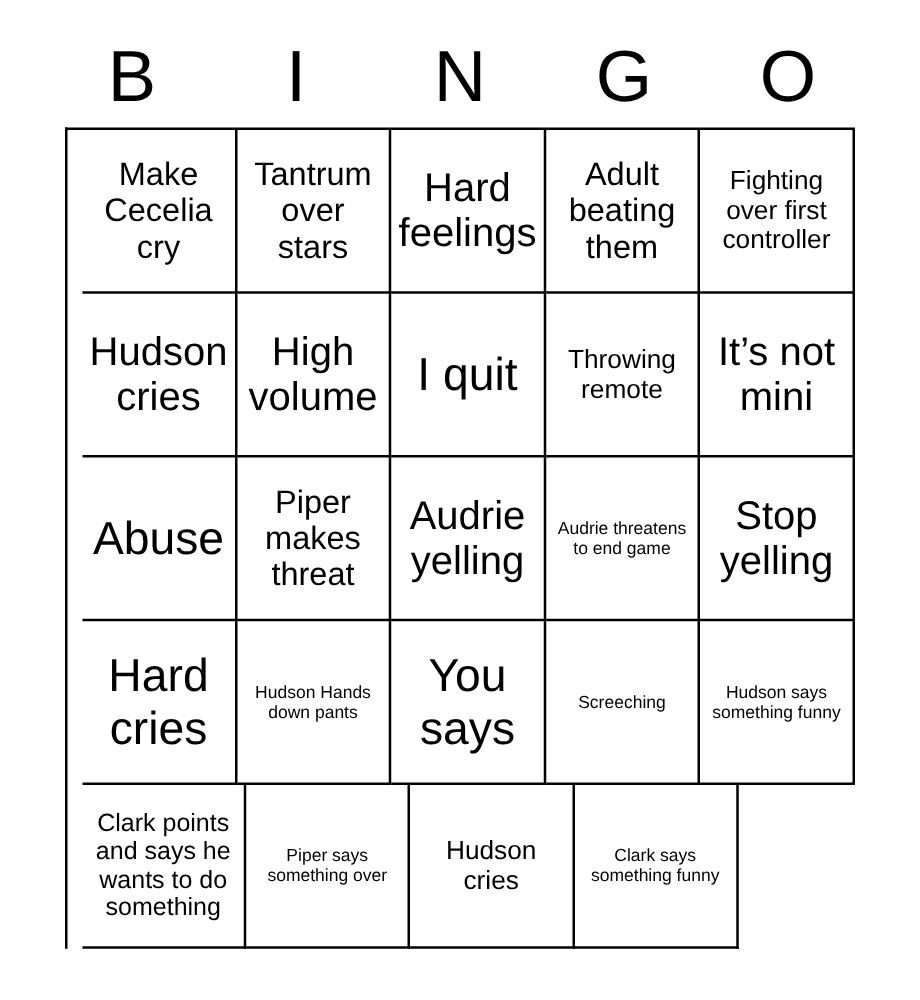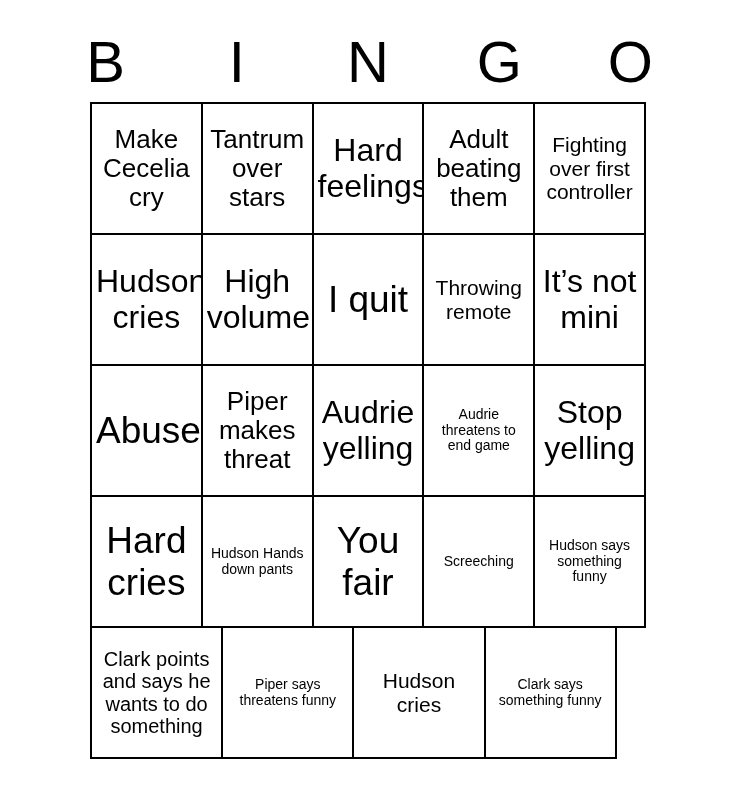--- a/index.html
+++ b/index.html
@@ -31,26 +31,27 @@
   }
   .header-letter {
     flex: 1 1 0;
     text-align: center;
     font-size: 58px;
     line-height: 64px;
     font-weight: normal;
     font-family: "Liberation Sans", sans-serif;
   }
   #grid {
-    width: 556px;
+    width: 632px;
     border-top: 2px solid #000;
     border-left: 2px solid #000;
     box-sizing: border-box;
     display: flex;
     flex-direction: column;
+    padding-left: 12px;
   }
   .grid-row {
     display: flex;
     flex-direction: row;
   }
   .cell {
     width: 131.2px;
     height: 131px;
     box-sizing: border-box;
     border-right: 2px solid #000;
@@ -144,36 +145,36 @@
     </div>
 
     <div class="grid-row">
       <div class="cell fs-xxl">
           <span>Hard cries</span>
         </div>
       <div class="cell fs-s">
           <span>Hudson Hands down pants</span>
         </div>
       <div class="cell fs-xxl">
-          <span>You fair</span>
+          <span>You says</span>
         </div>
       <div class="cell fs-s">
           <span>Screeching</span>
         </div>
       <div class="cell fs-s">
           <span>Hudson says something funny</span>
         </div>
     </div>
 
     <div class="grid-row">
       <div class="cell fs-xs">
           <span>Clark points and says he wants to do something</span>
         </div>
       <div class="cell fs-s">
-          <span>Piper says threatens funny</span>
+          <span>Piper says something over</span>
         </div>
       <div class="cell fs-m">
           <span>Hudson cries</span>
         </div>
       <div class="cell fs-s">
           <span>Clark says something funny</span>
         </div>
     </div>
 
   </div>

